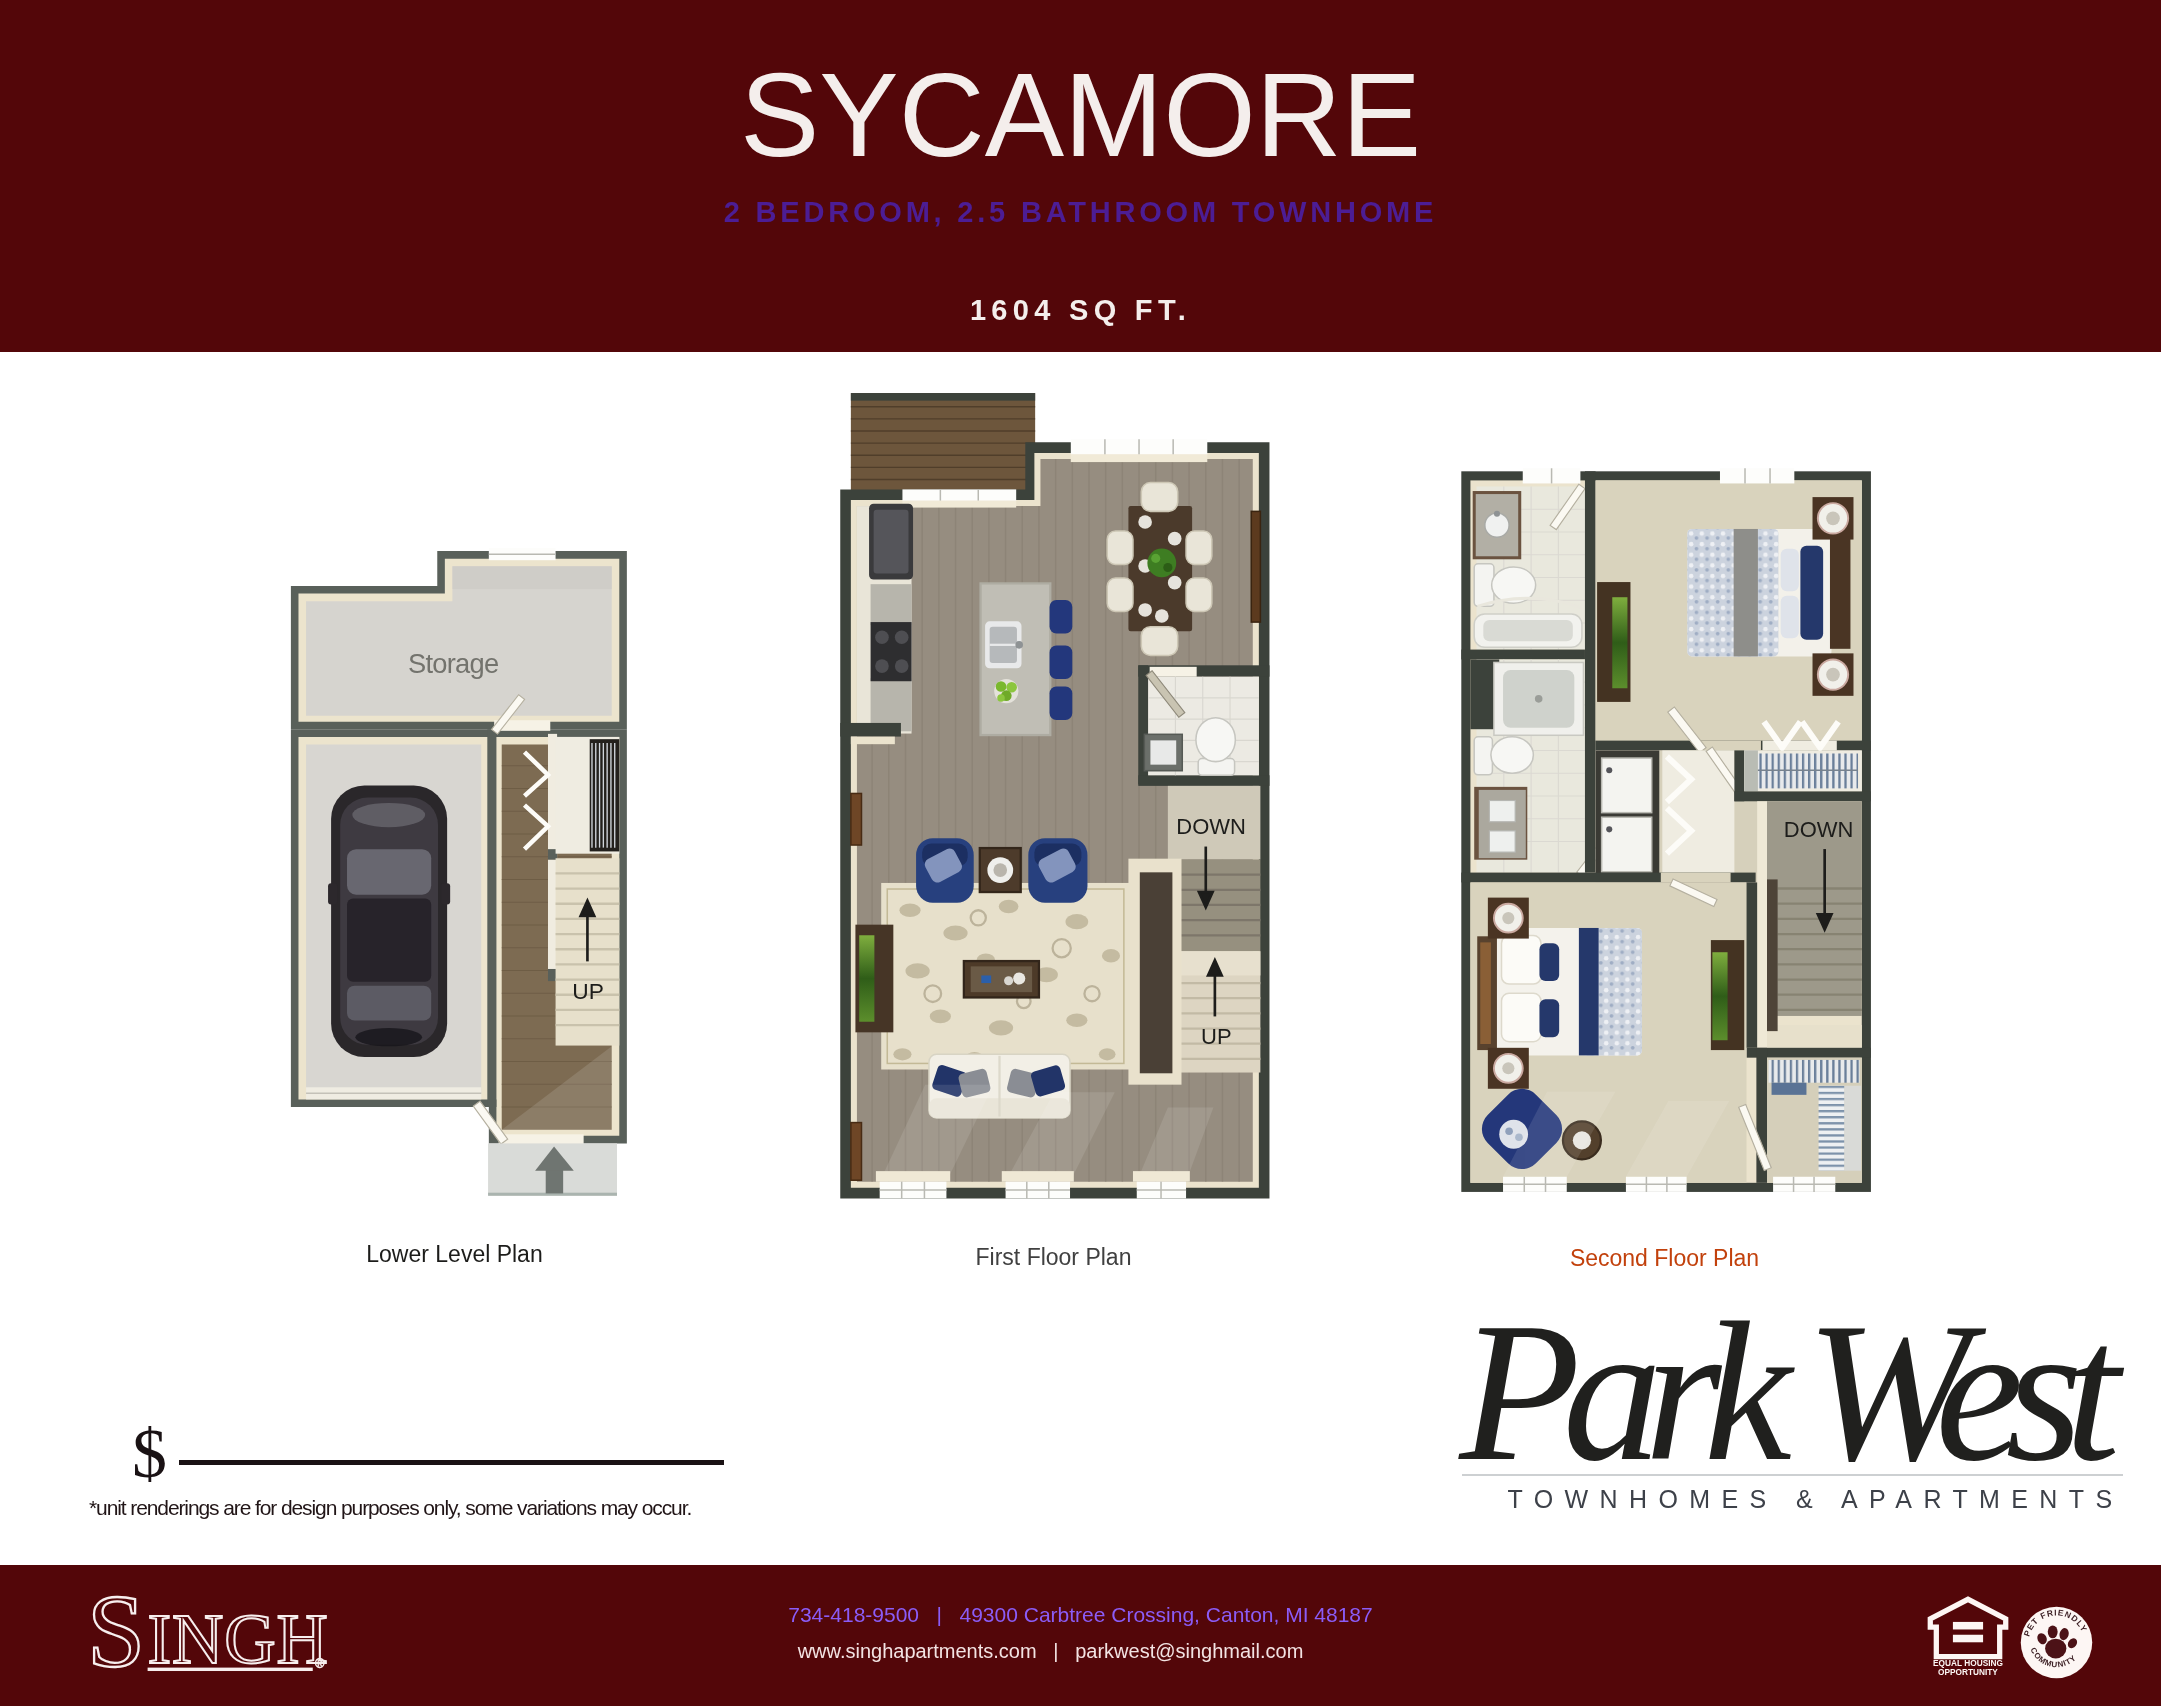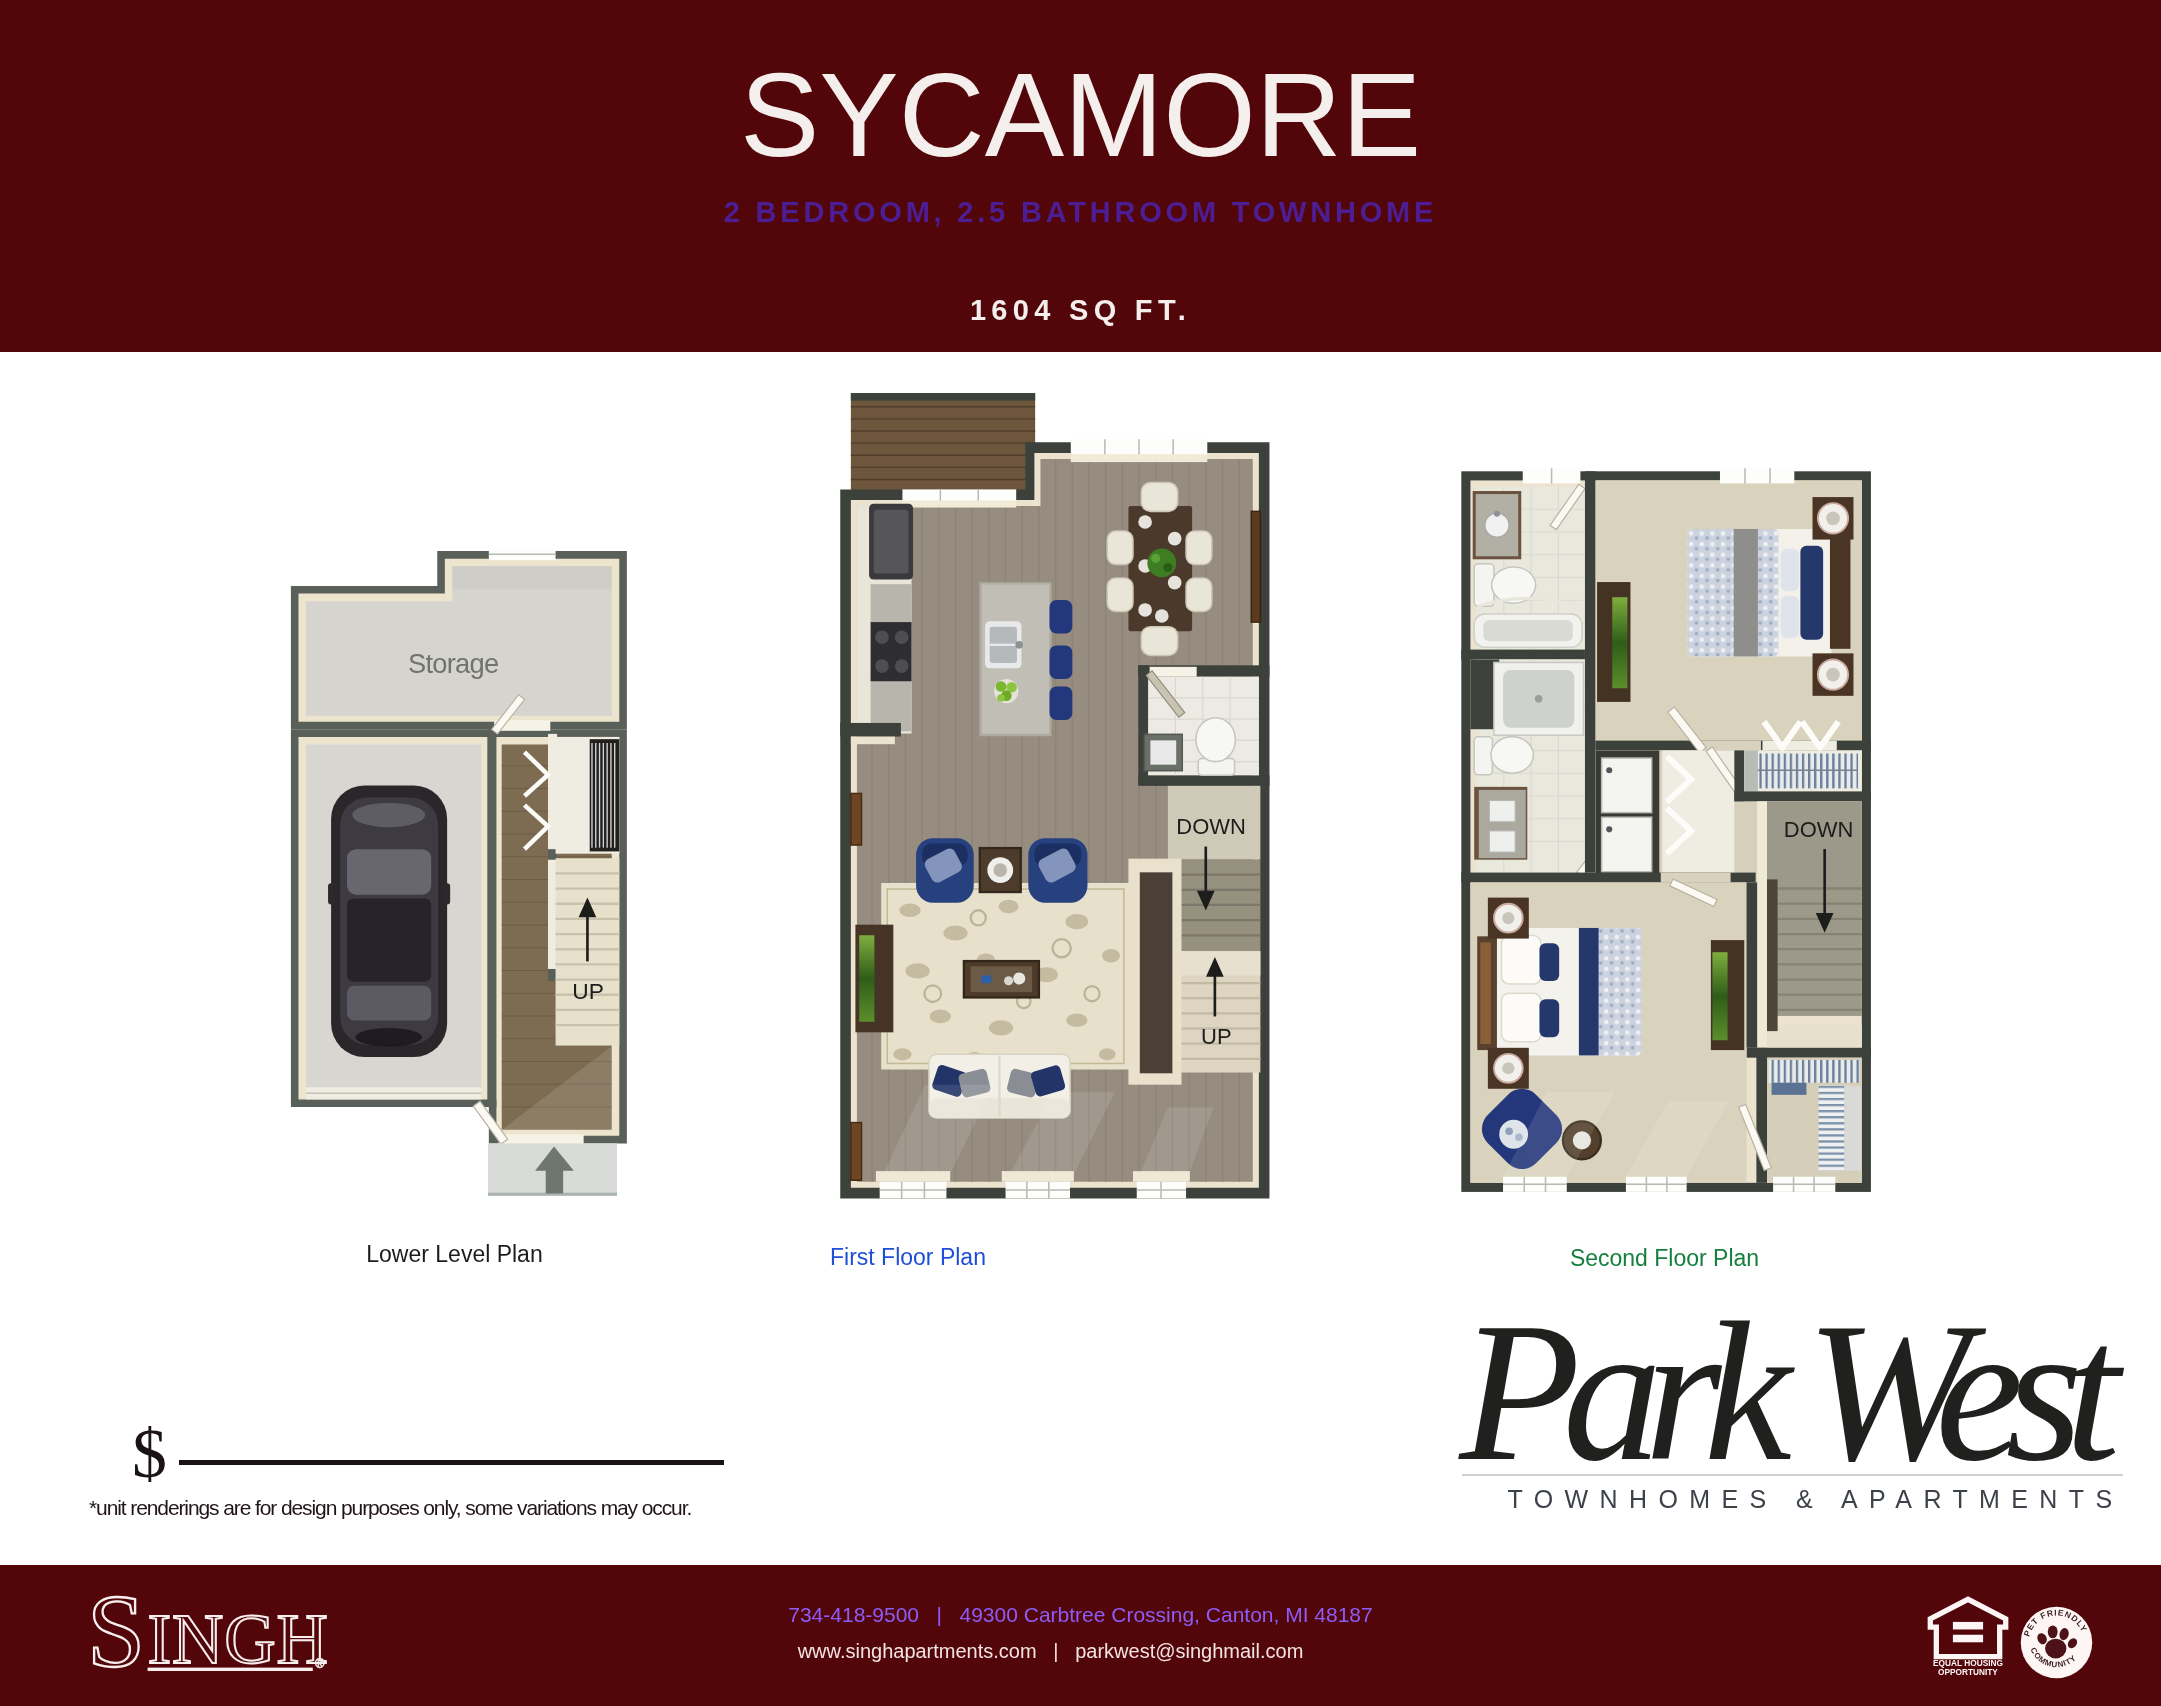--- a/index.html
+++ b/index.html
@@ -799,23 +799,23 @@
     <g>
         <rect x="2338" y="1552" width="82" height="20" fill="#fdfdfb"></rect>
        <line x1="2338" y1="1562" x2="2420" y2="1562" stroke="#b9b9b2" stroke-width="2"></line>
        <line x1="2365" y1="1552" x2="2365" y2="1572" stroke="#b9b9b2" stroke-width="2"></line>
        <line x1="2392" y1="1552" x2="2392" y2="1572" stroke="#b9b9b2" stroke-width="2"></line>
       </g>
   </svg>
 
   <div class="abs" style="left:231px;top:1241px;width:447px;text-align:center;color:#1c1c1a;font-size:23px;">Lower Level Plan</div>
 
-  <div class="abs" style="left:830px;top:1244px;width:447px;text-align:left;color:#1d4ed8;font-size:23px;">First Floor Plan</div>
-
-  <div class="abs" style="left:1441px;top:1245px;width:447px;text-align:center;color:#15803d;font-size:23px;">Second Floor Plan</div>
+  <div class="abs" style="left:830px;top:1244px;width:447px;text-align:center;color:#404040;font-size:23px;">First Floor Plan</div>
+
+  <div class="abs" style="left:1441px;top:1245px;width:447px;text-align:center;color:#c2410c;font-size:23px;">Second Floor Plan</div>
 
   <div class="abs" style="left:132px;top:1414px;color:#1a1214;font-size:70px;font-family:'Liberation Serif',serif;font-weight:400;">$</div>
 
   <div class="abs" style="left:179px;top:1460px;width:545px;height:4.6px;background:#1a1214;"></div>
 
   <div class="abs" style="left:89px;top:1496px;color:#211517;font-size:21px;letter-spacing:-1.1px;">*unit renderings are for design purposes only, some variations may occur.</div>
 
   <svg class="abs" style="left:1388px;top:1244px" width="758" height="288" viewBox="0 0 1000 380">
     <g font-family="Liberation Serif,serif" font-style="italic" fill="#20201e">
       <text x="94" y="284" font-size="262" letter-spacing="-10" textLength="862">Park West</text>

